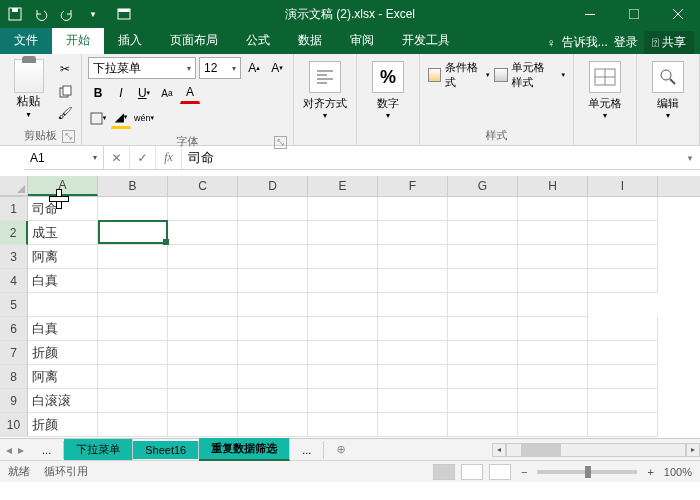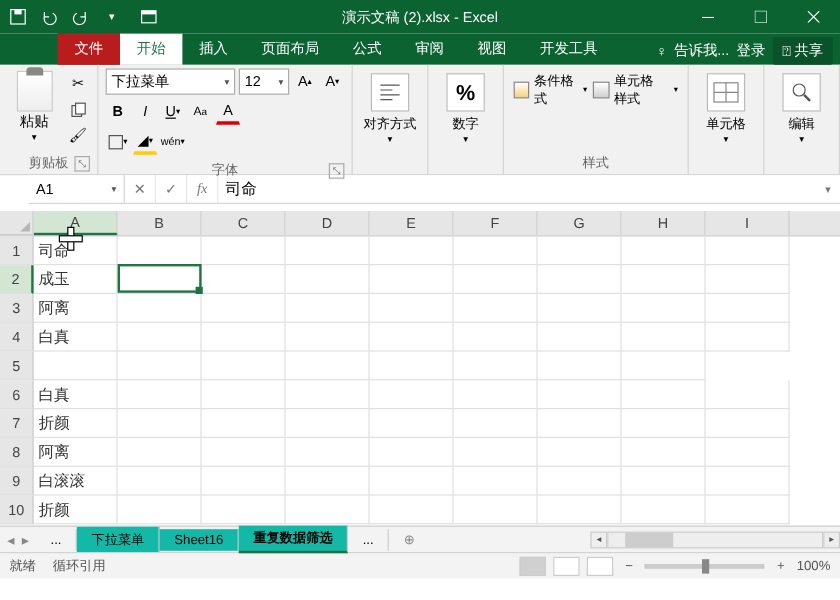--- a/index.html
+++ b/index.html
@@ -8,21 +8,21 @@
 .titlebar { height: 28px; background: #0c6332; color: #fff; display: flex; align-items: center; position: relative; }
 .qat { display: flex; align-items: center; gap: 4px; padding-left: 4px; }
 .qat-btn { width: 22px; height: 22px; display: flex; align-items: center; justify-content: center; color: #fff; cursor: pointer; }
 .title-txt { position: absolute; left: 50%; transform: translateX(-50%); font-size: 12px; }
 .winctrls { margin-left: auto; display: flex; }
 .winbtn { width: 44px; height: 28px; display: flex; align-items: center; justify-content: center; color: #fff; cursor: pointer; }
 .ribbon-opt { width: 40px; height: 28px; display: flex; align-items: center; justify-content: center; }
 
 .tabs { height: 26px; background: #0c6332; display: flex; align-items: flex-end; color: #fff; }
 .tab { padding: 5px 14px 5px; font-size: 12px; cursor: pointer; }
-.tab.file { background: #b91c1c; margin-left: 48px; }
+.tab.file { background: #0f766e; }
 .tab.active { background: #fff; color: #217346; }
 .tabs-right { margin-left: auto; display: flex; align-items: center; padding-right: 6px; gap: 6px; }
 .share-box { background: #0a5229; padding: 3px 8px; border-radius: 2px; display: flex; align-items: center; gap: 3px; }
 
 .ribbon { height: 92px; background: #f1f1f1; border-bottom: 1px solid #d4d4d4; display: flex; }
 .group { border-right: 1px solid #d4d4d4; padding: 3px 6px 0; display: flex; flex-direction: column; }
 .group-body { flex: 1; display: flex; align-items: flex-start; }
 .group-label { text-align: center; font-size: 11px; color: #666; padding: 2px 0; position: relative; }
 .group-label .launcher { position: absolute; right: 0; bottom: 2px; width: 13px; height: 13px; border: 1px solid #aaa; font-size: 8px; line-height: 11px; color: #666; }
 
@@ -150,22 +150,22 @@
       </div>
   </div>
 </div>
 
 <div class="tabs">
   <div class="tab file">文件</div>
   <div class="tab active">开始</div>
   <div class="tab">插入</div>
   <div class="tab">页面布局</div>
   <div class="tab">公式</div>
+  <div class="tab">数据</div>
   <div class="tab">审阅</div>
-  <div class="tab">视图</div>
   <div class="tab">开发工具</div>
   <div class="tabs-right">
     <span>♀</span>
     <span>告诉我...</span>
     <span>登录</span>
     <span class="share-box">
       <span>⍰</span>
       <span>共享</span>
     </span>
   </div>

